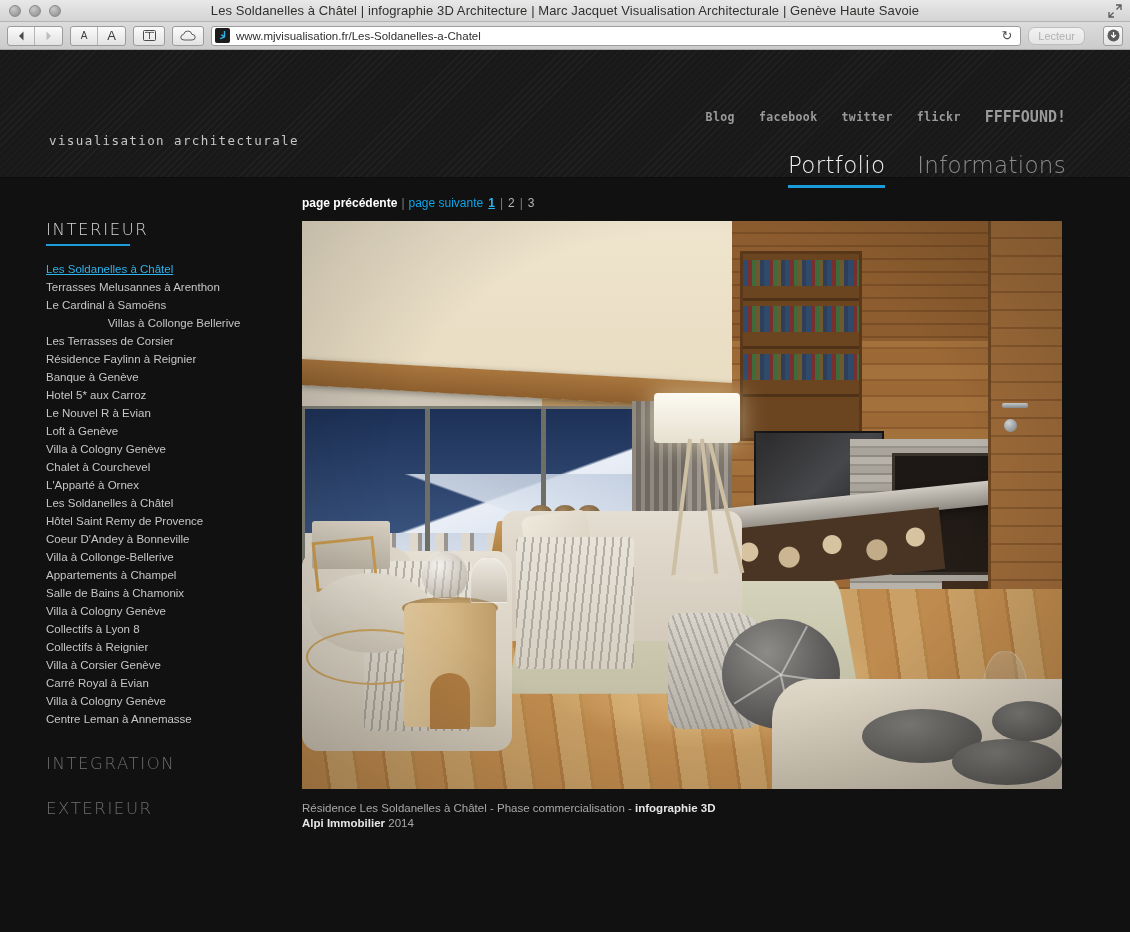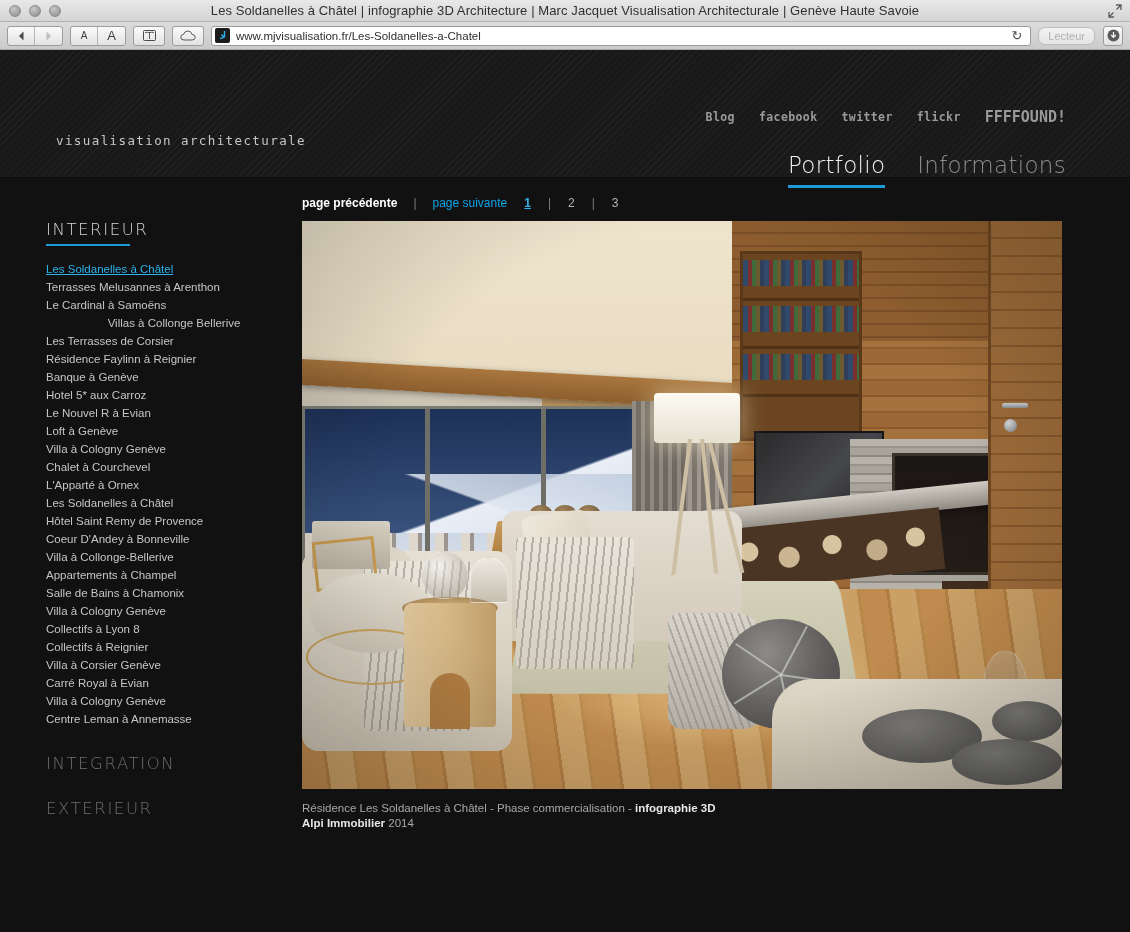--- a/index.html
+++ b/index.html
@@ -76,21 +76,21 @@
   }
   .url-text {
     font-size: 11.5px; color: #2e2e2e; margin-left: 6px;
     white-space: nowrap; overflow: hidden;
   }
   .reload-icon {
     margin-left: auto; font-size: 13px; color: #515151;
     padding: 0 5px; flex-shrink: 0;
   }
   .reader-btn {
-    height: 16px; padding: 8px 9px; margin-right: 1px;
+    height: 16px; padding: 8px 9px; margin-right: 11px;
     border: 1px solid #bdbdbd; border-radius: 7px;
     background: linear-gradient(to bottom, #f2f2f2, #e4e4e4);
     font-size: 11px; color: #b2b2b2;
     display: flex; align-items: center;
     flex-shrink: 0;
   }
   .dl-btn {
     width: 20px; height: 20px; border-radius: 3px;
     border: 1px solid #9c9c9c;
     background: linear-gradient(to bottom, #fbfbfb, #e2e2e2);
@@ -128,21 +128,21 @@
   }
   .logo-jacquet {
     font-size: 41px; color: #e2e2e2; letter-spacing: -0.5px;
     font-weight: 300; line-height: 1;
     text-shadow: 0 0 9px rgba(255,255,255,0.35);
     font-family: "DejaVu Sans", sans-serif;
   }
   .logo-arrow { margin-left: 3px; margin-bottom: 1px; }
   .logo-sub {
     font-size: 12.5px; color: #c6c6c6; letter-spacing: 1.4px;
-    margin-top: 5px; margin-left: 12px;
+    margin-top: 5px; margin-left: 5px;
     font-family: "DejaVu Sans Mono", monospace;
   }
 
   .social-bar {
     position: absolute; right: 64px; top: 58px;
     display: flex; gap: 24px; align-items: center;
   }
   .social-link {
     font-size: 11.5px; color: #9a9a9a; letter-spacing: 0.4px;
     font-family: "DejaVu Sans Mono", monospace;
@@ -178,21 +178,21 @@
     font-size: 11.5px; color: #c6c6c6; line-height: 18px;
     padding: 0; white-space: nowrap;
   }
   .side-item.active { color: #2fb3ec; text-decoration: underline; }
   .side-heading.spaced { margin-top: 26px; }
 
   .main-col { flex: 1; padding-right: 60px; }
 
   .pager {
     font-size: 12px; color: #9b9b9b; margin-bottom: 11px;
-    display: flex; align-items: baseline; gap: 16px;
+    display: flex; align-items: baseline; gap: 4px;
   }
   .pager-prev { color: #ffffff; font-weight: bold; }
   .pager-sep { color: #7d7d7d; }
   .pager-next { color: #0ea5e9; }
   .pager-num { color: #b5b5b5; padding: 0 1px; }
   .pager-num.active { color: #2fb3ec; text-decoration: underline; font-weight: bold; }
 
   
   .photo {
     width: 760px; height: 568px;

